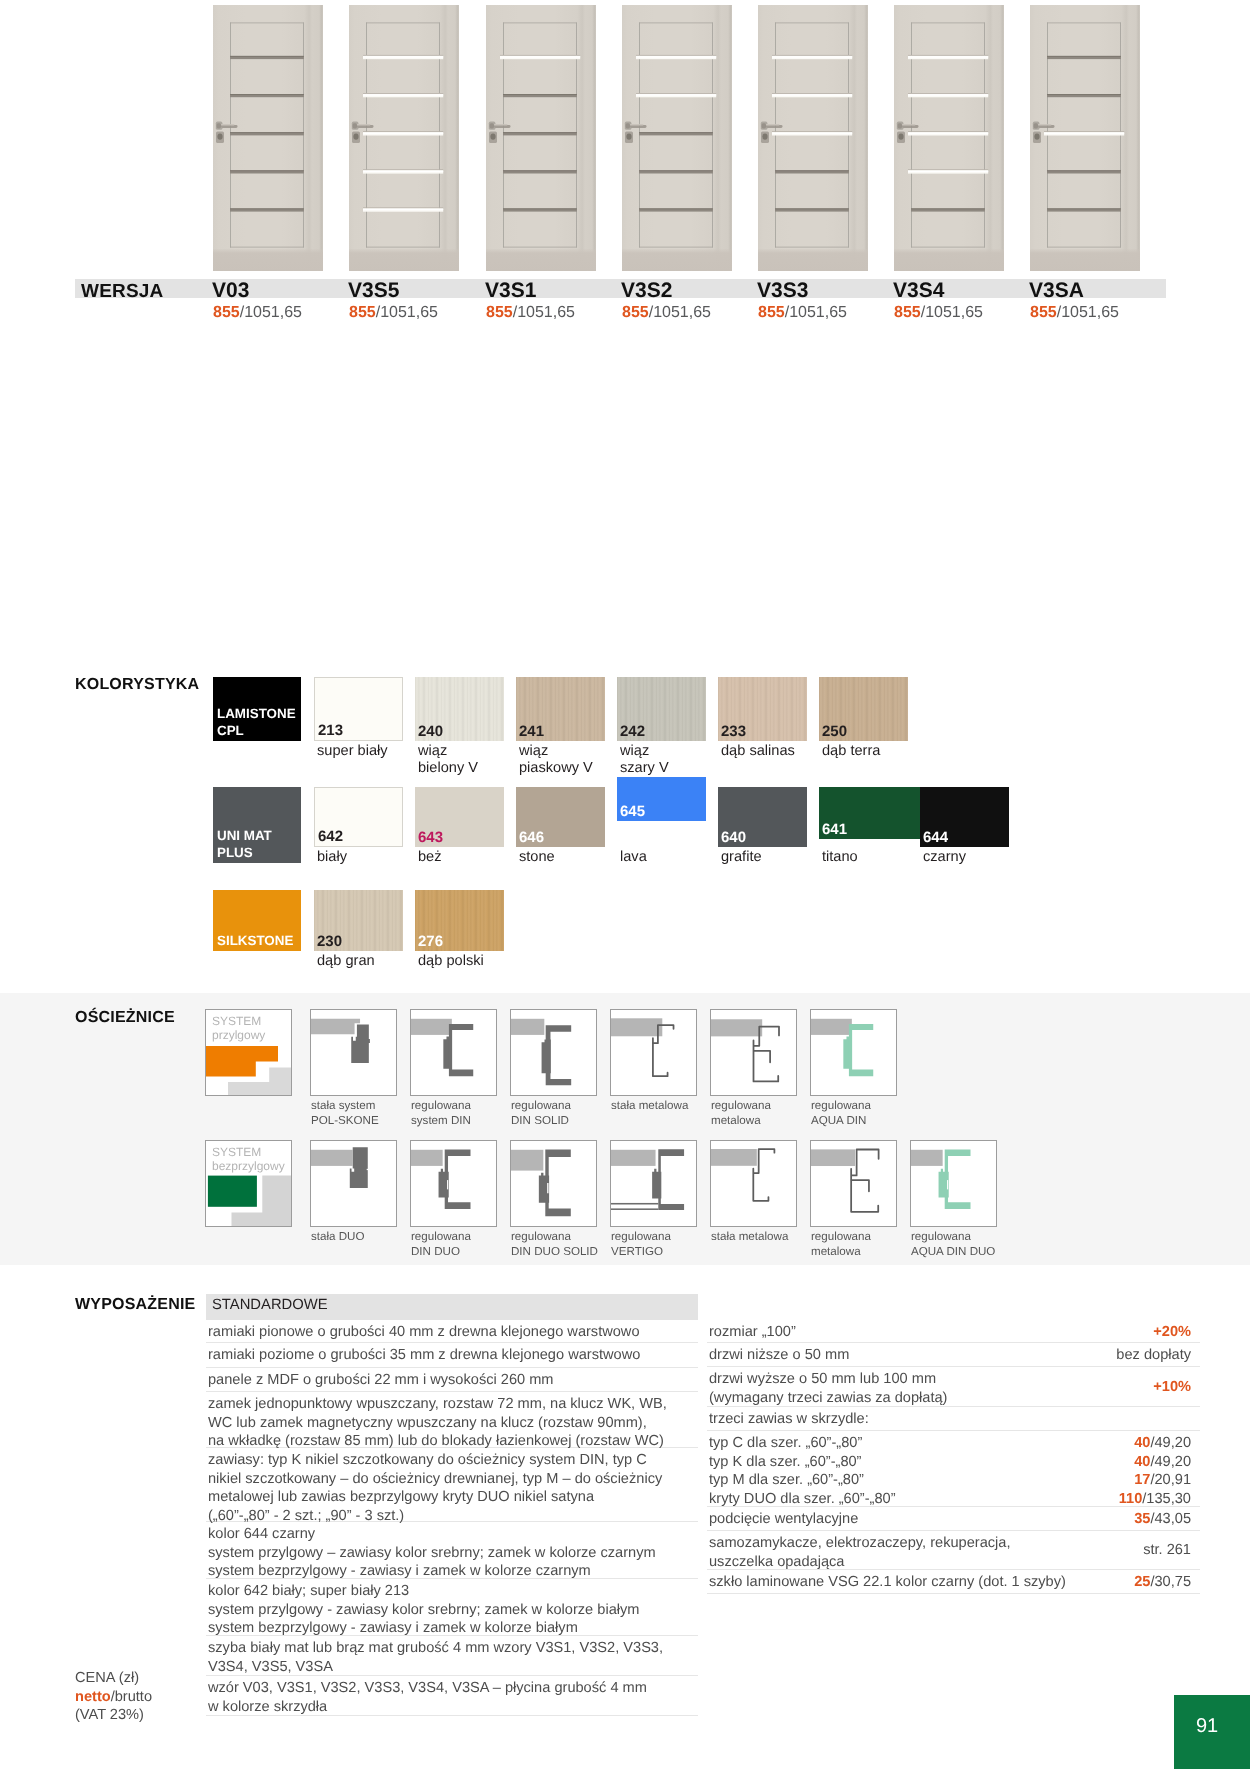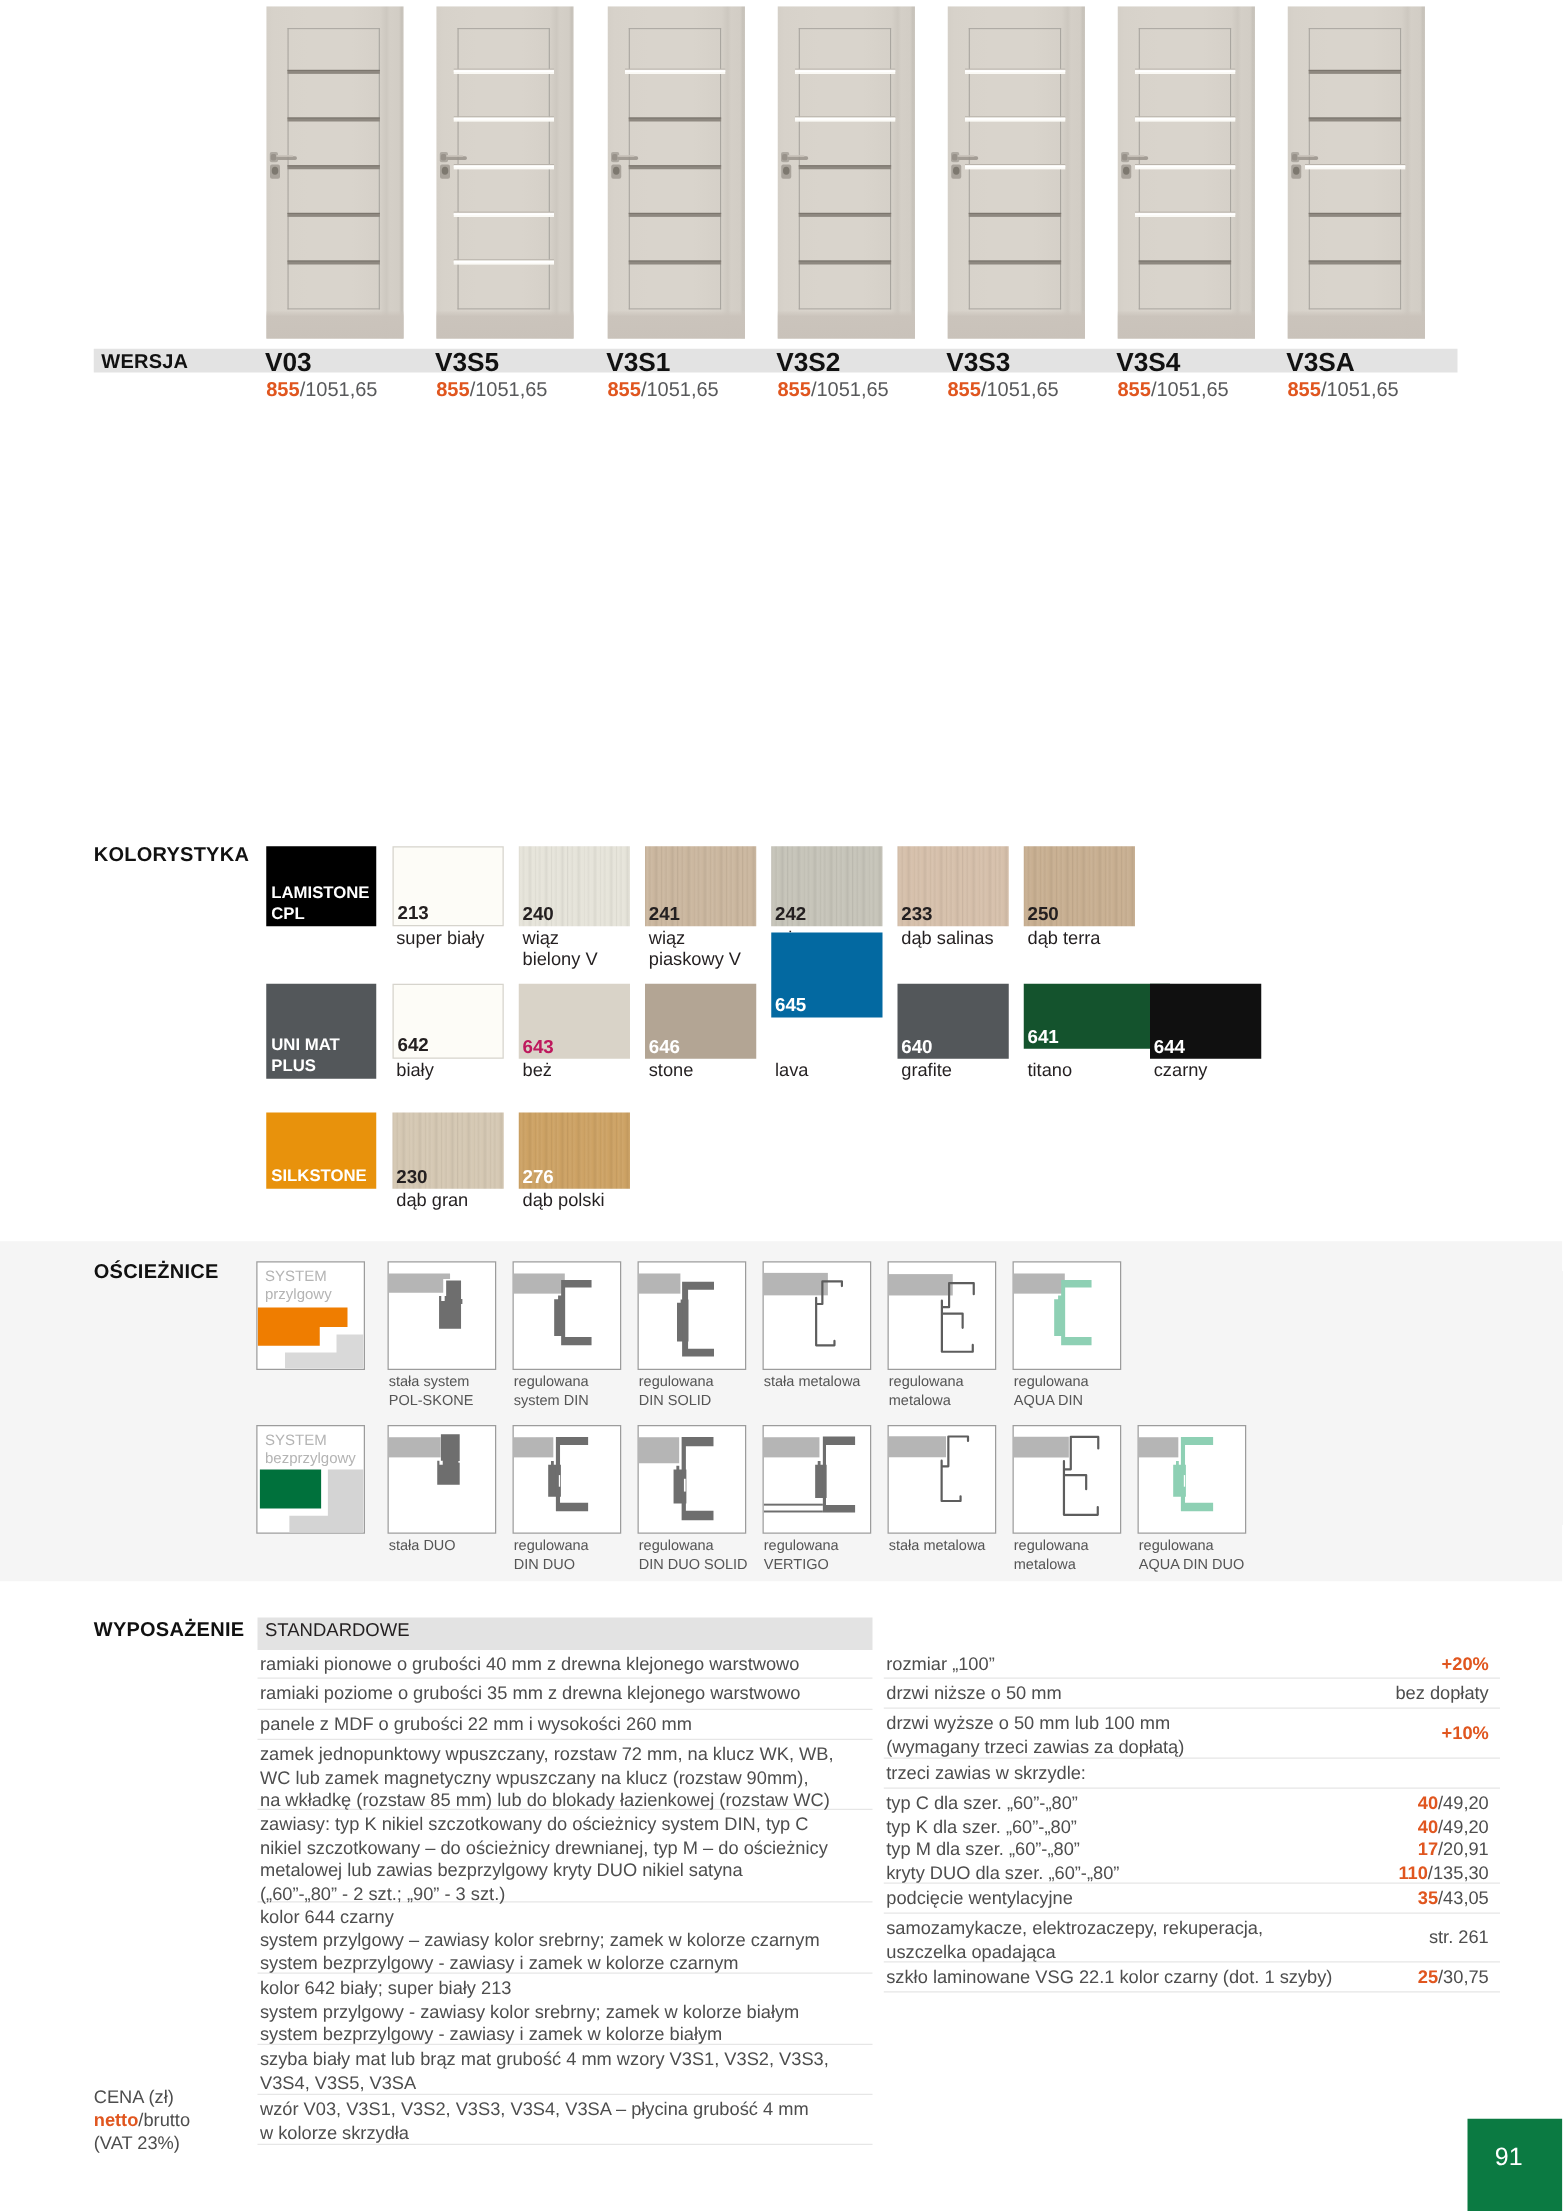--- a/index.html
+++ b/index.html
@@ -6,21 +6,21 @@
   body{width:1250px;height:1769px;font-family:"Liberation Sans",sans-serif;-webkit-font-smoothing:antialiased;text-rendering:geometricPrecision;}
   #page{position:relative;width:1250px;height:1769px;overflow:hidden;background:#fff;}
 
   
   #doors{position:absolute;left:0;top:0;width:1250px;height:278px;}
   .door-cell{position:absolute;top:5px;width:110px;height:266px;}
   .door-img{position:absolute;inset:0;overflow:hidden;}
 
   
   #wersja-band{position:absolute;left:75px;top:279px;width:1091px;height:19px;background:#e3e3e3;}
-  .wersja-label{position:absolute;left:81px;top:281px;font-size:16px;font-weight:bold;color:#111;letter-spacing:.2px;}
+  .wersja-label{position:absolute;left:81px;top:281px;font-size:19px;font-weight:bold;color:#111;letter-spacing:.2px;}
   .wersja-name{position:absolute;top:279px;font-size:21px;font-weight:bold;color:#111;}
   .wersja-price{position:absolute;top:304px;font-size:16px;color:#58595b;}
   .wersja-price b{color:#e0561f;font-weight:bold;}
 
   
   .sect-title{position:absolute;left:75px;font-size:16px;font-weight:bold;color:#111;letter-spacing:.2px;}
 
   
   .brand-box{position:absolute;width:88px;color:#fff;font-weight:bold;font-size:13.4px;line-height:17.6px;}
   .brand-box span{position:absolute;left:4px;bottom:1px;}
@@ -450,21 +450,21 @@
     </div>
 <div class="sw-name" style="left:317px;top:849px">biały</div>
 <div class="swatch" style="left:415px;top:787px;height:60px;background-color:#d9d3c8;">
       <span class="code" style="color:#be185d">643</span>
     </div>
 <div class="sw-name" style="left:418px;top:849px">beż</div>
 <div class="swatch" style="left:516px;top:787px;height:60px;background-color:#b3a594;">
       <span class="code" style="color:#ffffff">646</span>
     </div>
 <div class="sw-name" style="left:519px;top:849px">stone</div>
-<div class="swatch" style="left:617px;top:746px;height:68px;background-color:#0369a1;">
+<div class="swatch" style="left:617px;top:777px;height:44px;background-color:#3b82f6;">
       <span class="code" style="color:#ffffff">645</span>
     </div>
 <div class="sw-name" style="left:620px;top:849px">lava</div>
 <div class="swatch" style="left:718px;top:787px;height:60px;background-color:#53575a;">
       <span class="code" style="color:#ffffff">640</span>
     </div>
 <div class="sw-name" style="left:721px;top:849px">grafite</div>
 <div class="swatch" style="left:819px;top:787px;height:52px;background-color:#14532d;padding-left:28px;">
       <span class="code" style="color:#ffffff">641</span>
     </div>

